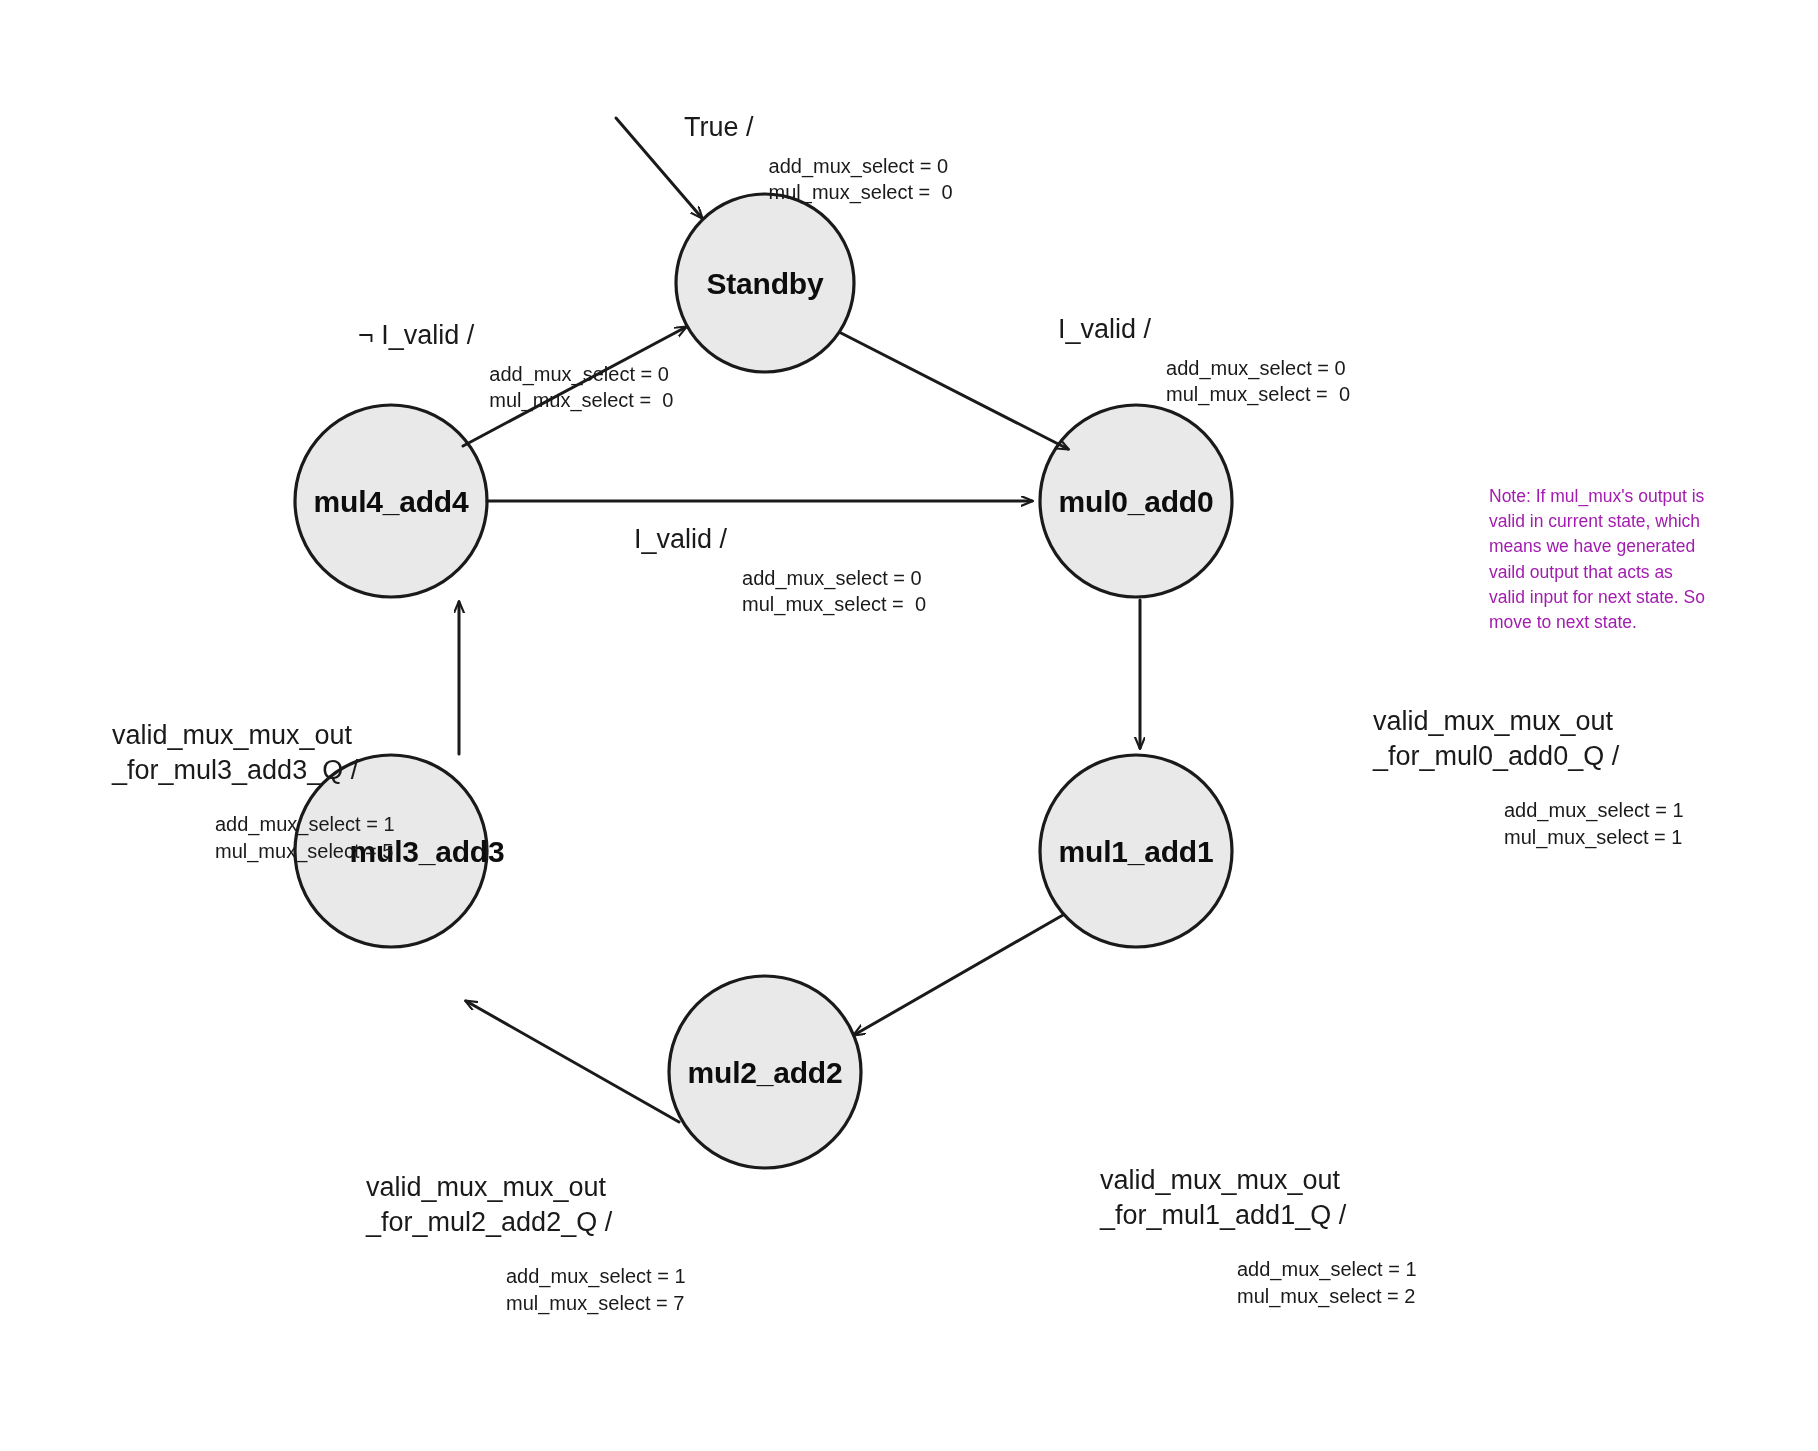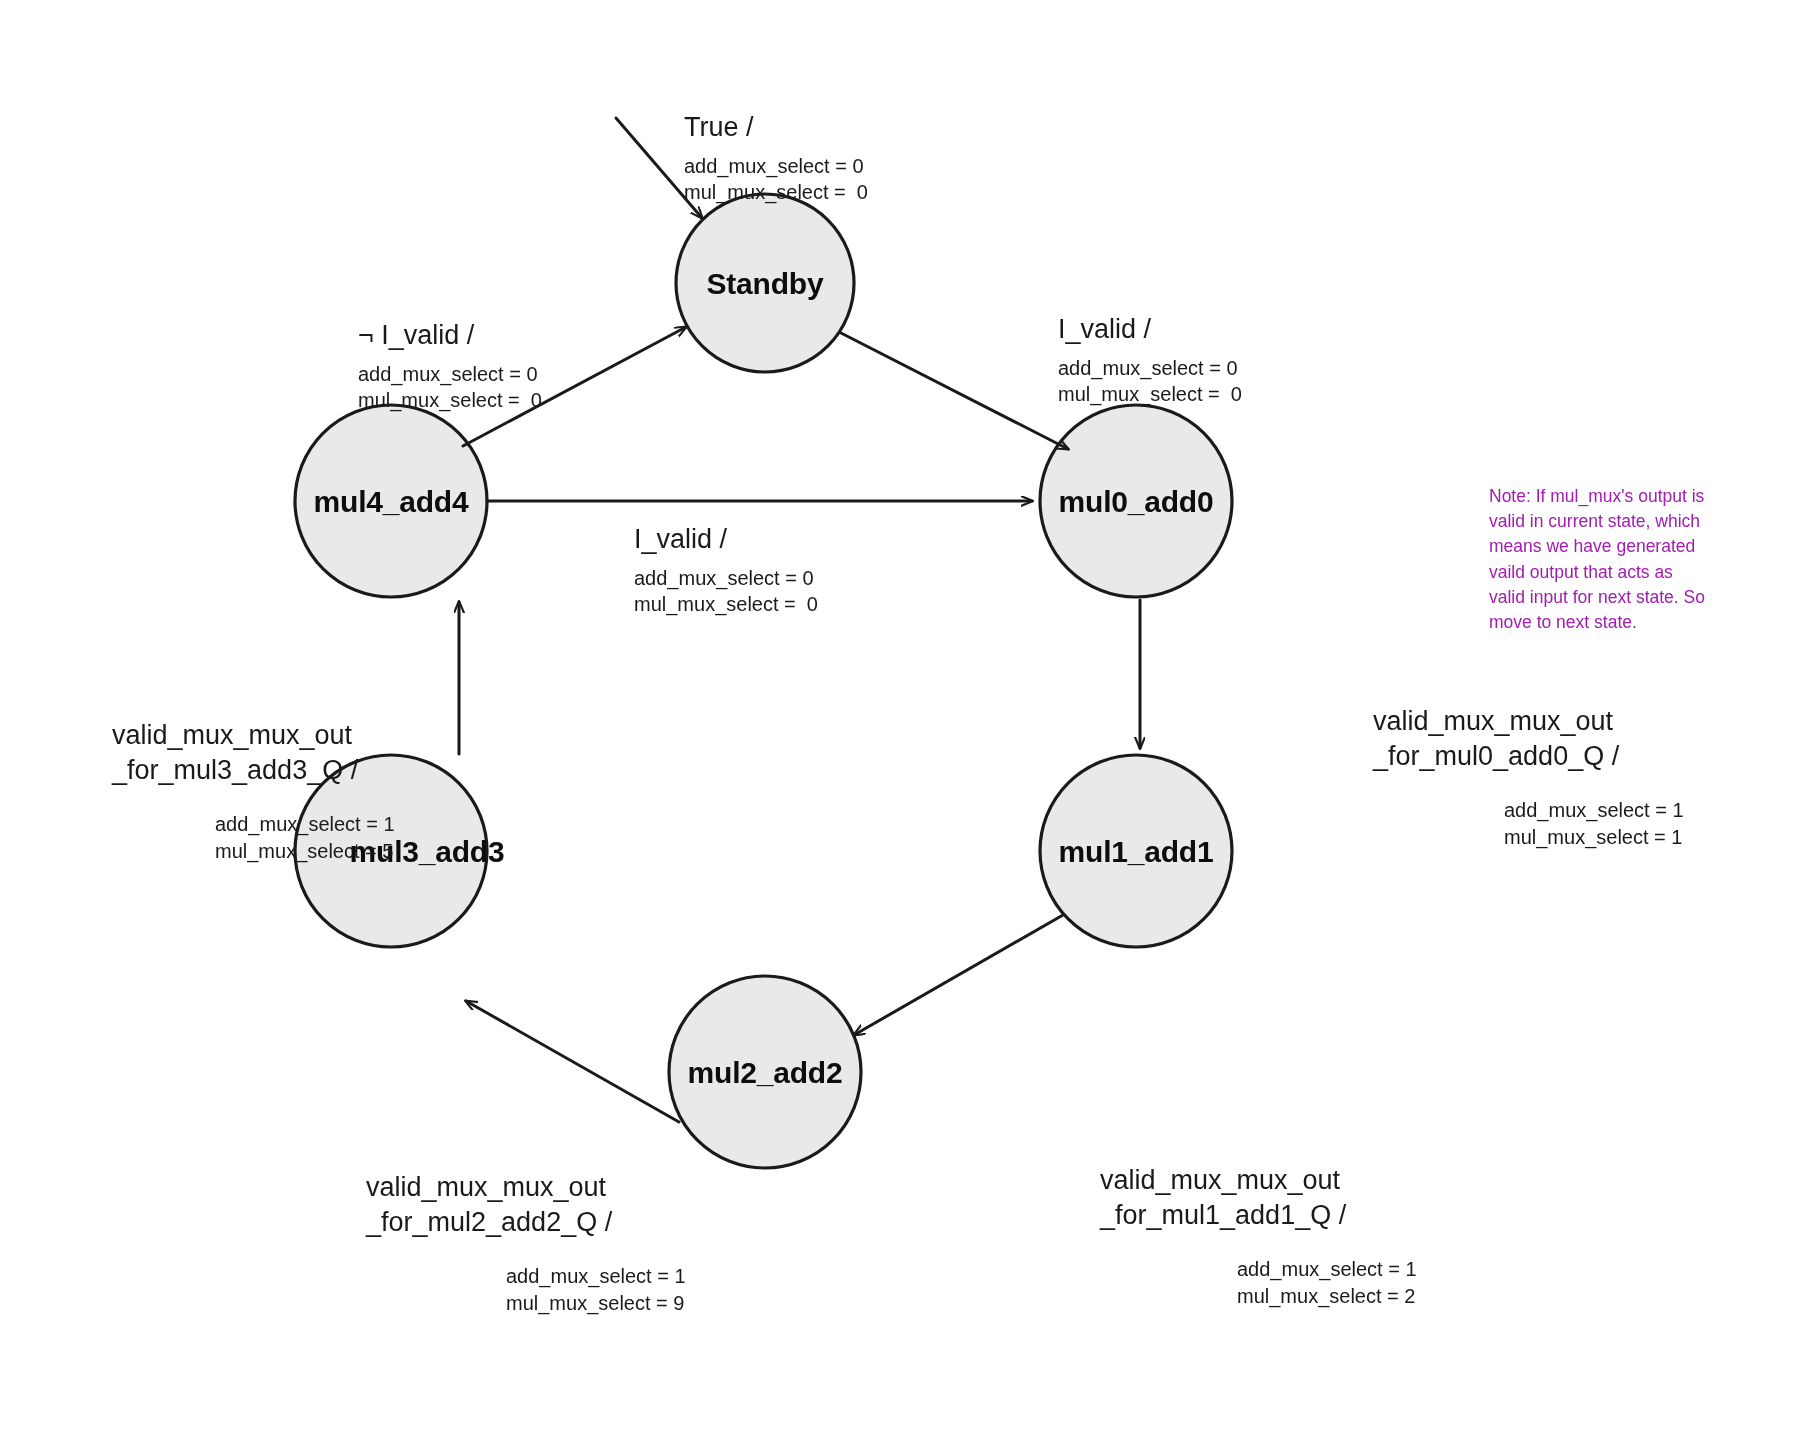--- a/index.html
+++ b/index.html
@@ -7,23 +7,23 @@
        font-family:"Liberation Sans","DejaVu Sans",sans-serif;color:#1a1a1a;}
   #canvas{position:absolute;left:0;top:0;width:1818px;height:1451px;}
   svg{position:absolute;left:0;top:0;width:1818px;height:1451px;}
   .state-label{
     position:absolute;font-weight:bold;font-size:30px;color:#0d0d0d;
     text-align:center;white-space:nowrap;transform:translate(-50%,-50%);
     letter-spacing:-0.2px;
   }
   .lbl{position:absolute;white-space:nowrap;line-height:1.32;}
   .cond{font-size:27px;color:#1a1a1a;}
-  .acts{font-size:20px;color:#1a1a1a;}
+  .acts{font-size:20px;color:#1a1a1a;margin-top:43px;}
   .acts div{white-space:pre;}
-  .cond-blk-top{display:flex;align-items:flex-start;gap:7px;flex-direction:column;}
+  .cond-blk-top{display:flex;align-items:flex-start;gap:15px;}
   .stack{display:flex;flex-direction:column;}
   .note{
     position:absolute;font-size:17.5px;line-height:1.44;color:#a21caf;
     width:216px;
   }
   .big-cond{font-size:27px;line-height:1.3;}
   .sub-acts{font-size:20px;line-height:1.35;margin-top:23px;}
   .ralign{text-align:right;}
 </style>
 </head>
@@ -120,21 +120,21 @@
     </div>
   </div>
 
   <div class="lbl" style="left:366px;top:1170px;">
     <div class="big-cond">
       <div>valid_mux_mux_out</div>
       <div>_for_mul2_add2_Q /</div>
     </div>
     <div class="sub-acts" style="margin-left:140px;">
       <div>add_mux_select =  1</div>
-      <div>mul_mux_select =  9</div>
+      <div>mul_mux_select =  7</div>
     </div>
   </div>
 
   <div class="lbl" style="left:1100px;top:1163px;">
     <div class="big-cond">
       <div>valid_mux_mux_out</div>
       <div>_for_mul1_add1_Q /</div>
     </div>
     <div class="sub-acts" style="margin-left:137px;">
       <div>add_mux_select =  1</div>

